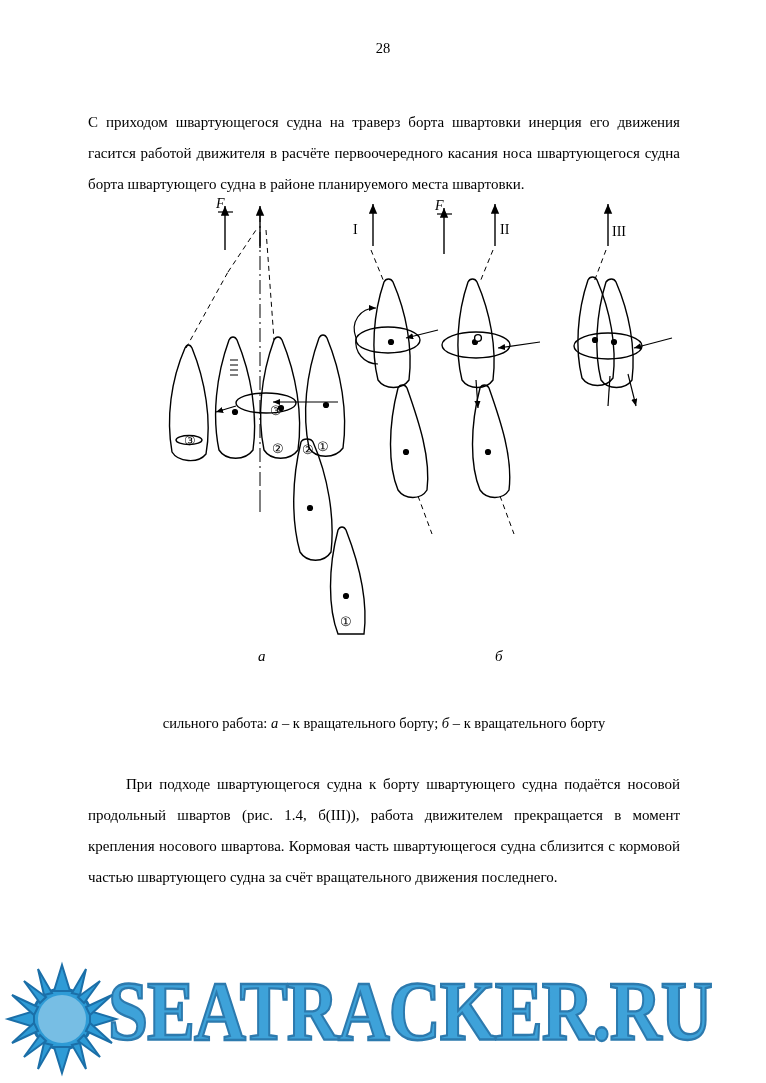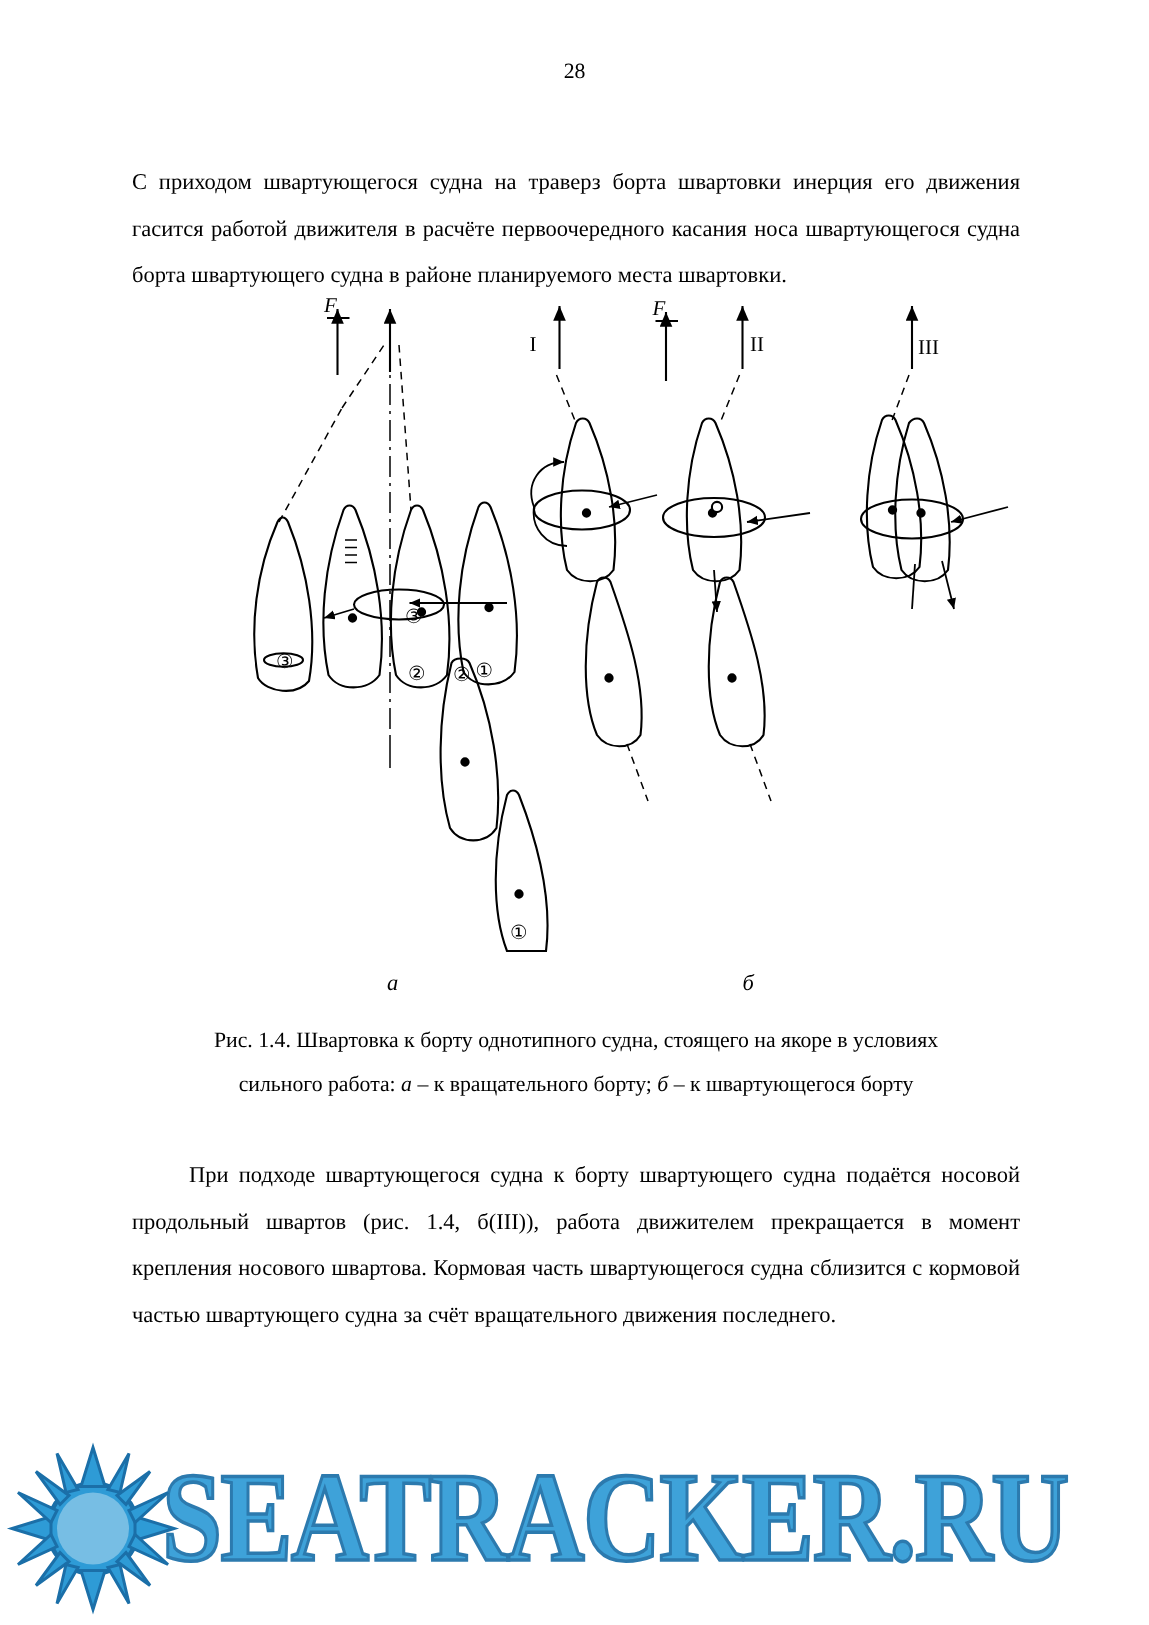--- a/index.html
+++ b/index.html
@@ -215,22 +215,22 @@
         <path d="M522,186 L520,216" stroke-width="1.2"></path>
 
       </g>
     </svg>
   </div>
 
   <div class="fig-label-a">а</div>
   <div class="fig-label-b">б</div>
 
   <div class="caption">
-    <span>Рис. 1.4. Швартовка к борту однотипного судна, стоящего на якоре в условиях</span><br>
-    <span>сильного работа: </span><i>а</i><span> – к вращательного борту; </span><i>б</i><span> – к швартующегося борту</span>
+    <br>
+    <span>сильного работа: </span><i>а</i><span> – к вращательного борту; </span><i>б</i><span> – к вращательного борту</span>
   </div>
 
   <div class="body-text para-2">
     <span class="indent"></span><span>При подходе швартующегося судна к борту швартующего судна подаётся носовой продольный швартов (рис. 1.4, б(III)), работа движителем прекращается в момент крепления носового швартова. Кормовая часть швартующегося судна сблизится с кормовой частью швартующего судна за счёт вращательного движения последнего.</span>
   </div>
 
 
   <div class="watermark">
     <svg width="766" height="128" viewBox="0 0 766 128" xmlns="http://www.w3.org/2000/svg">
       <g>

